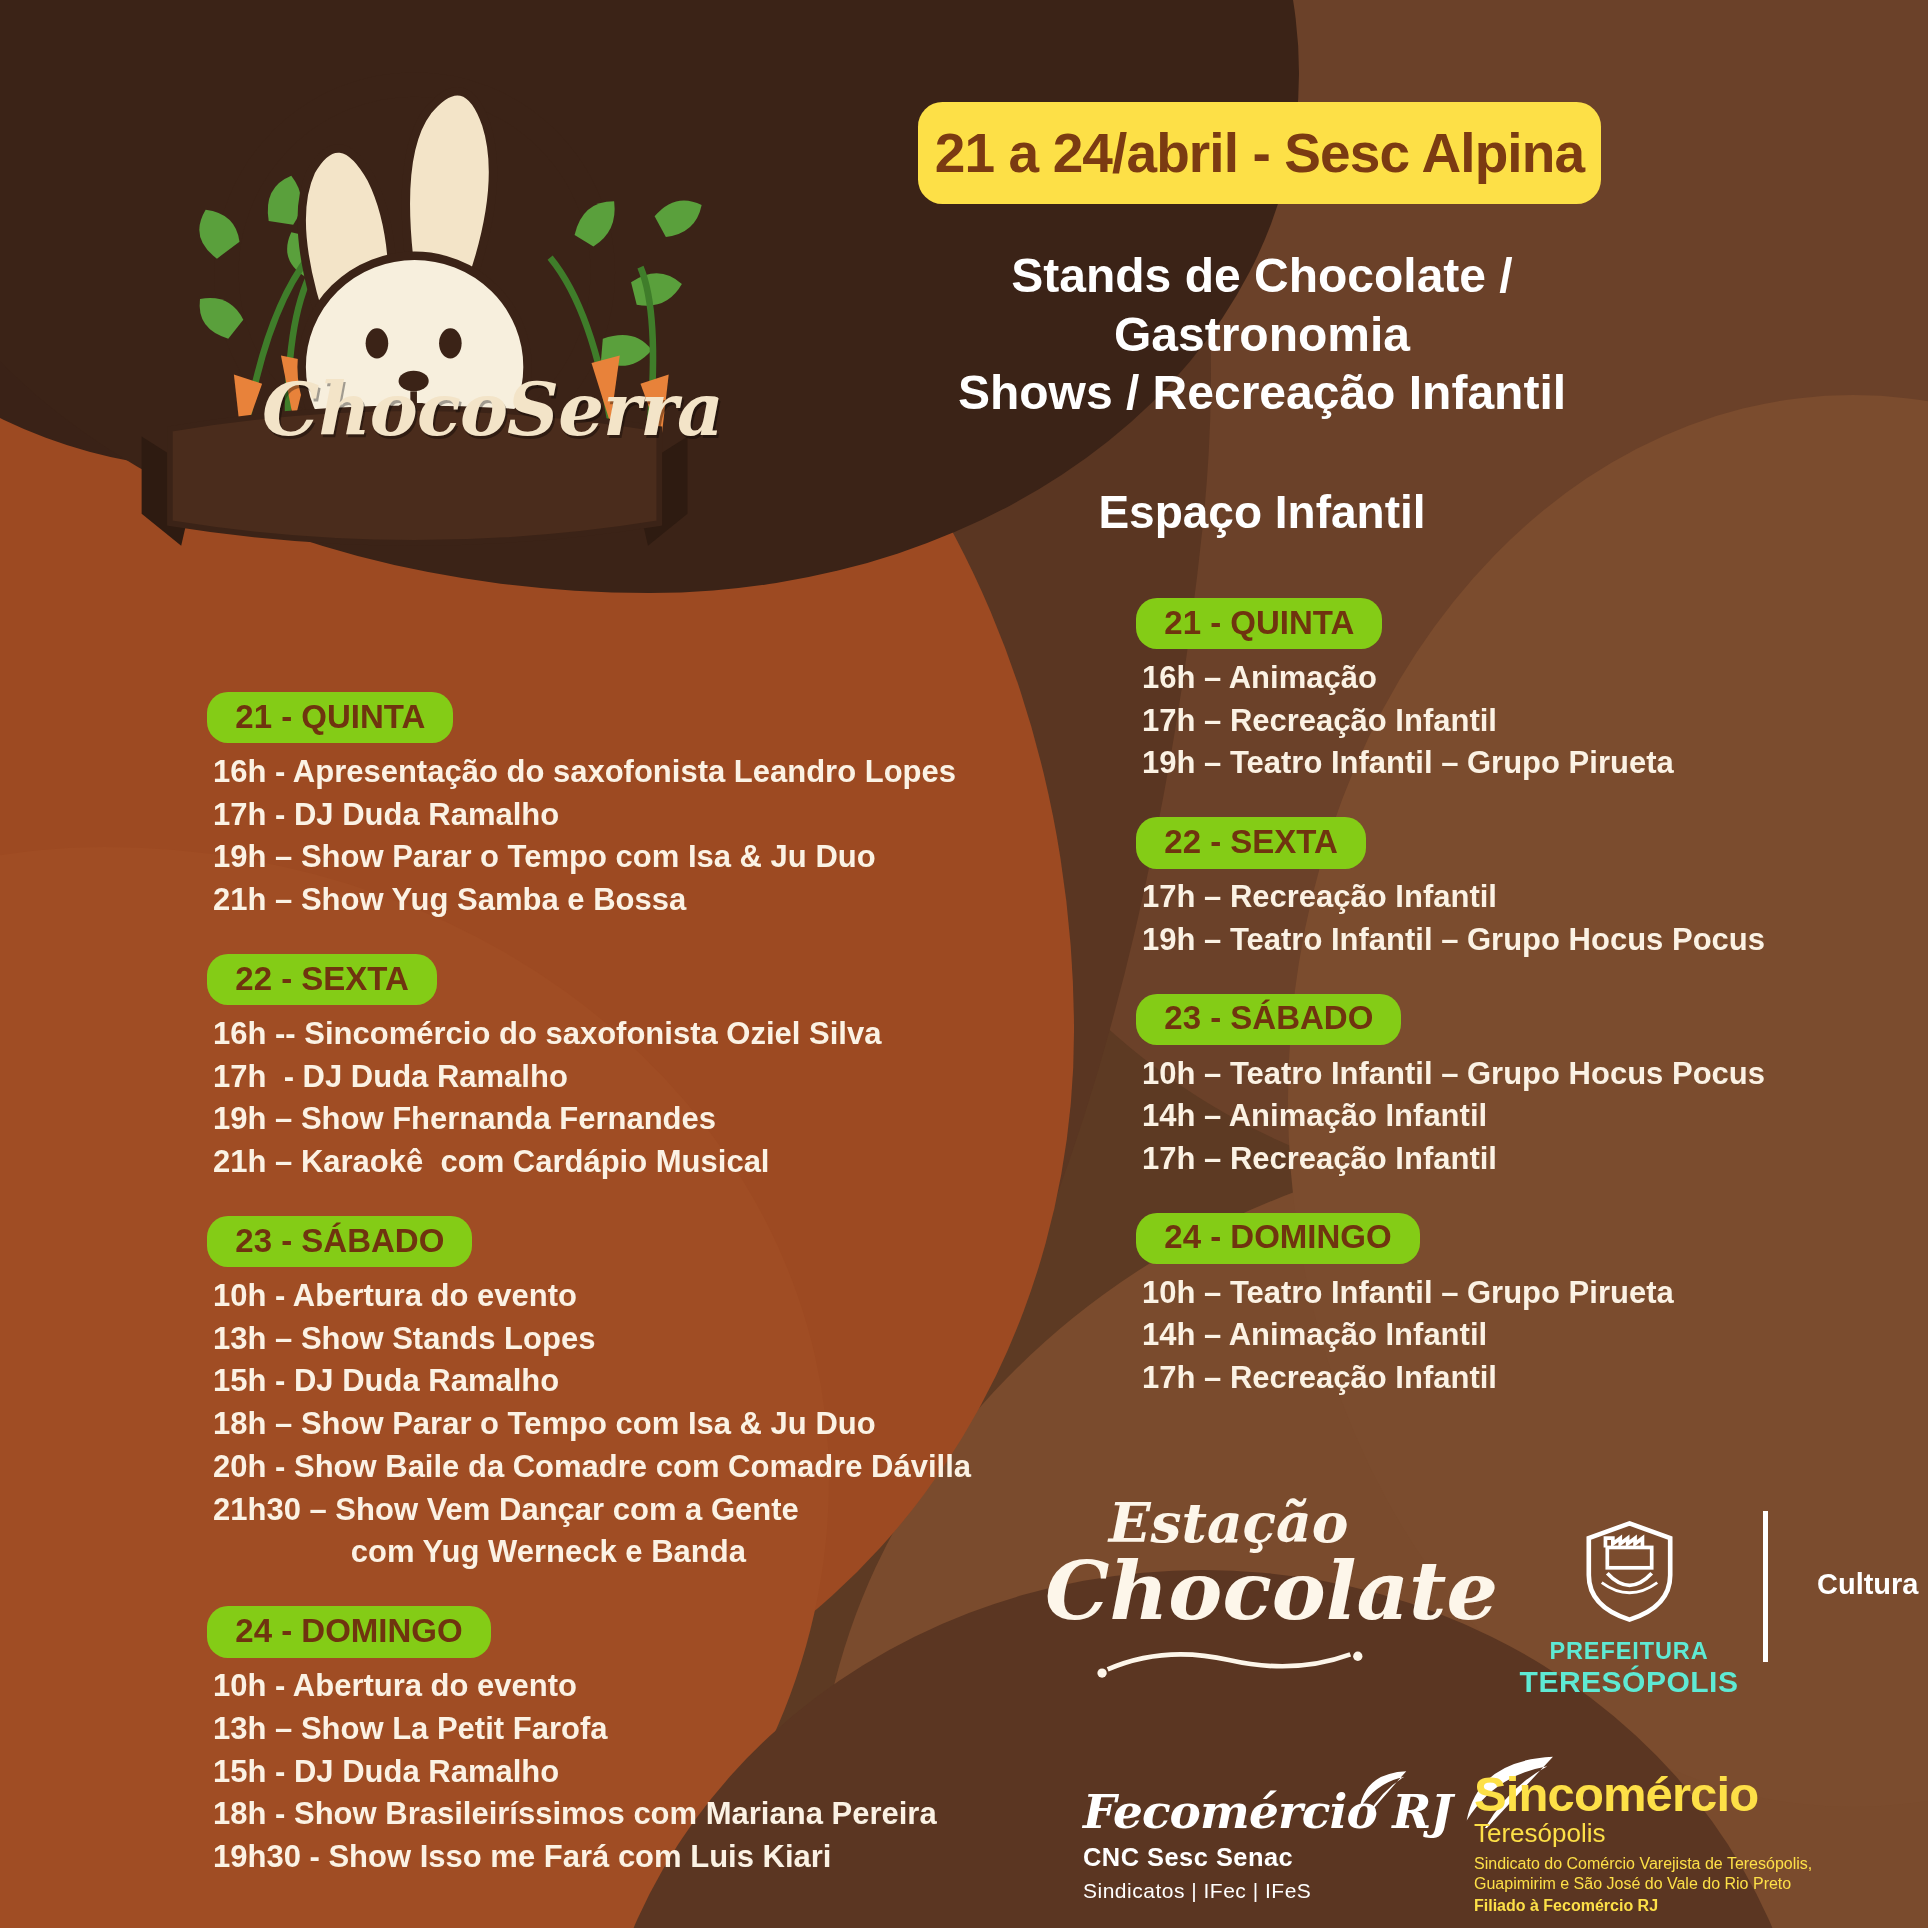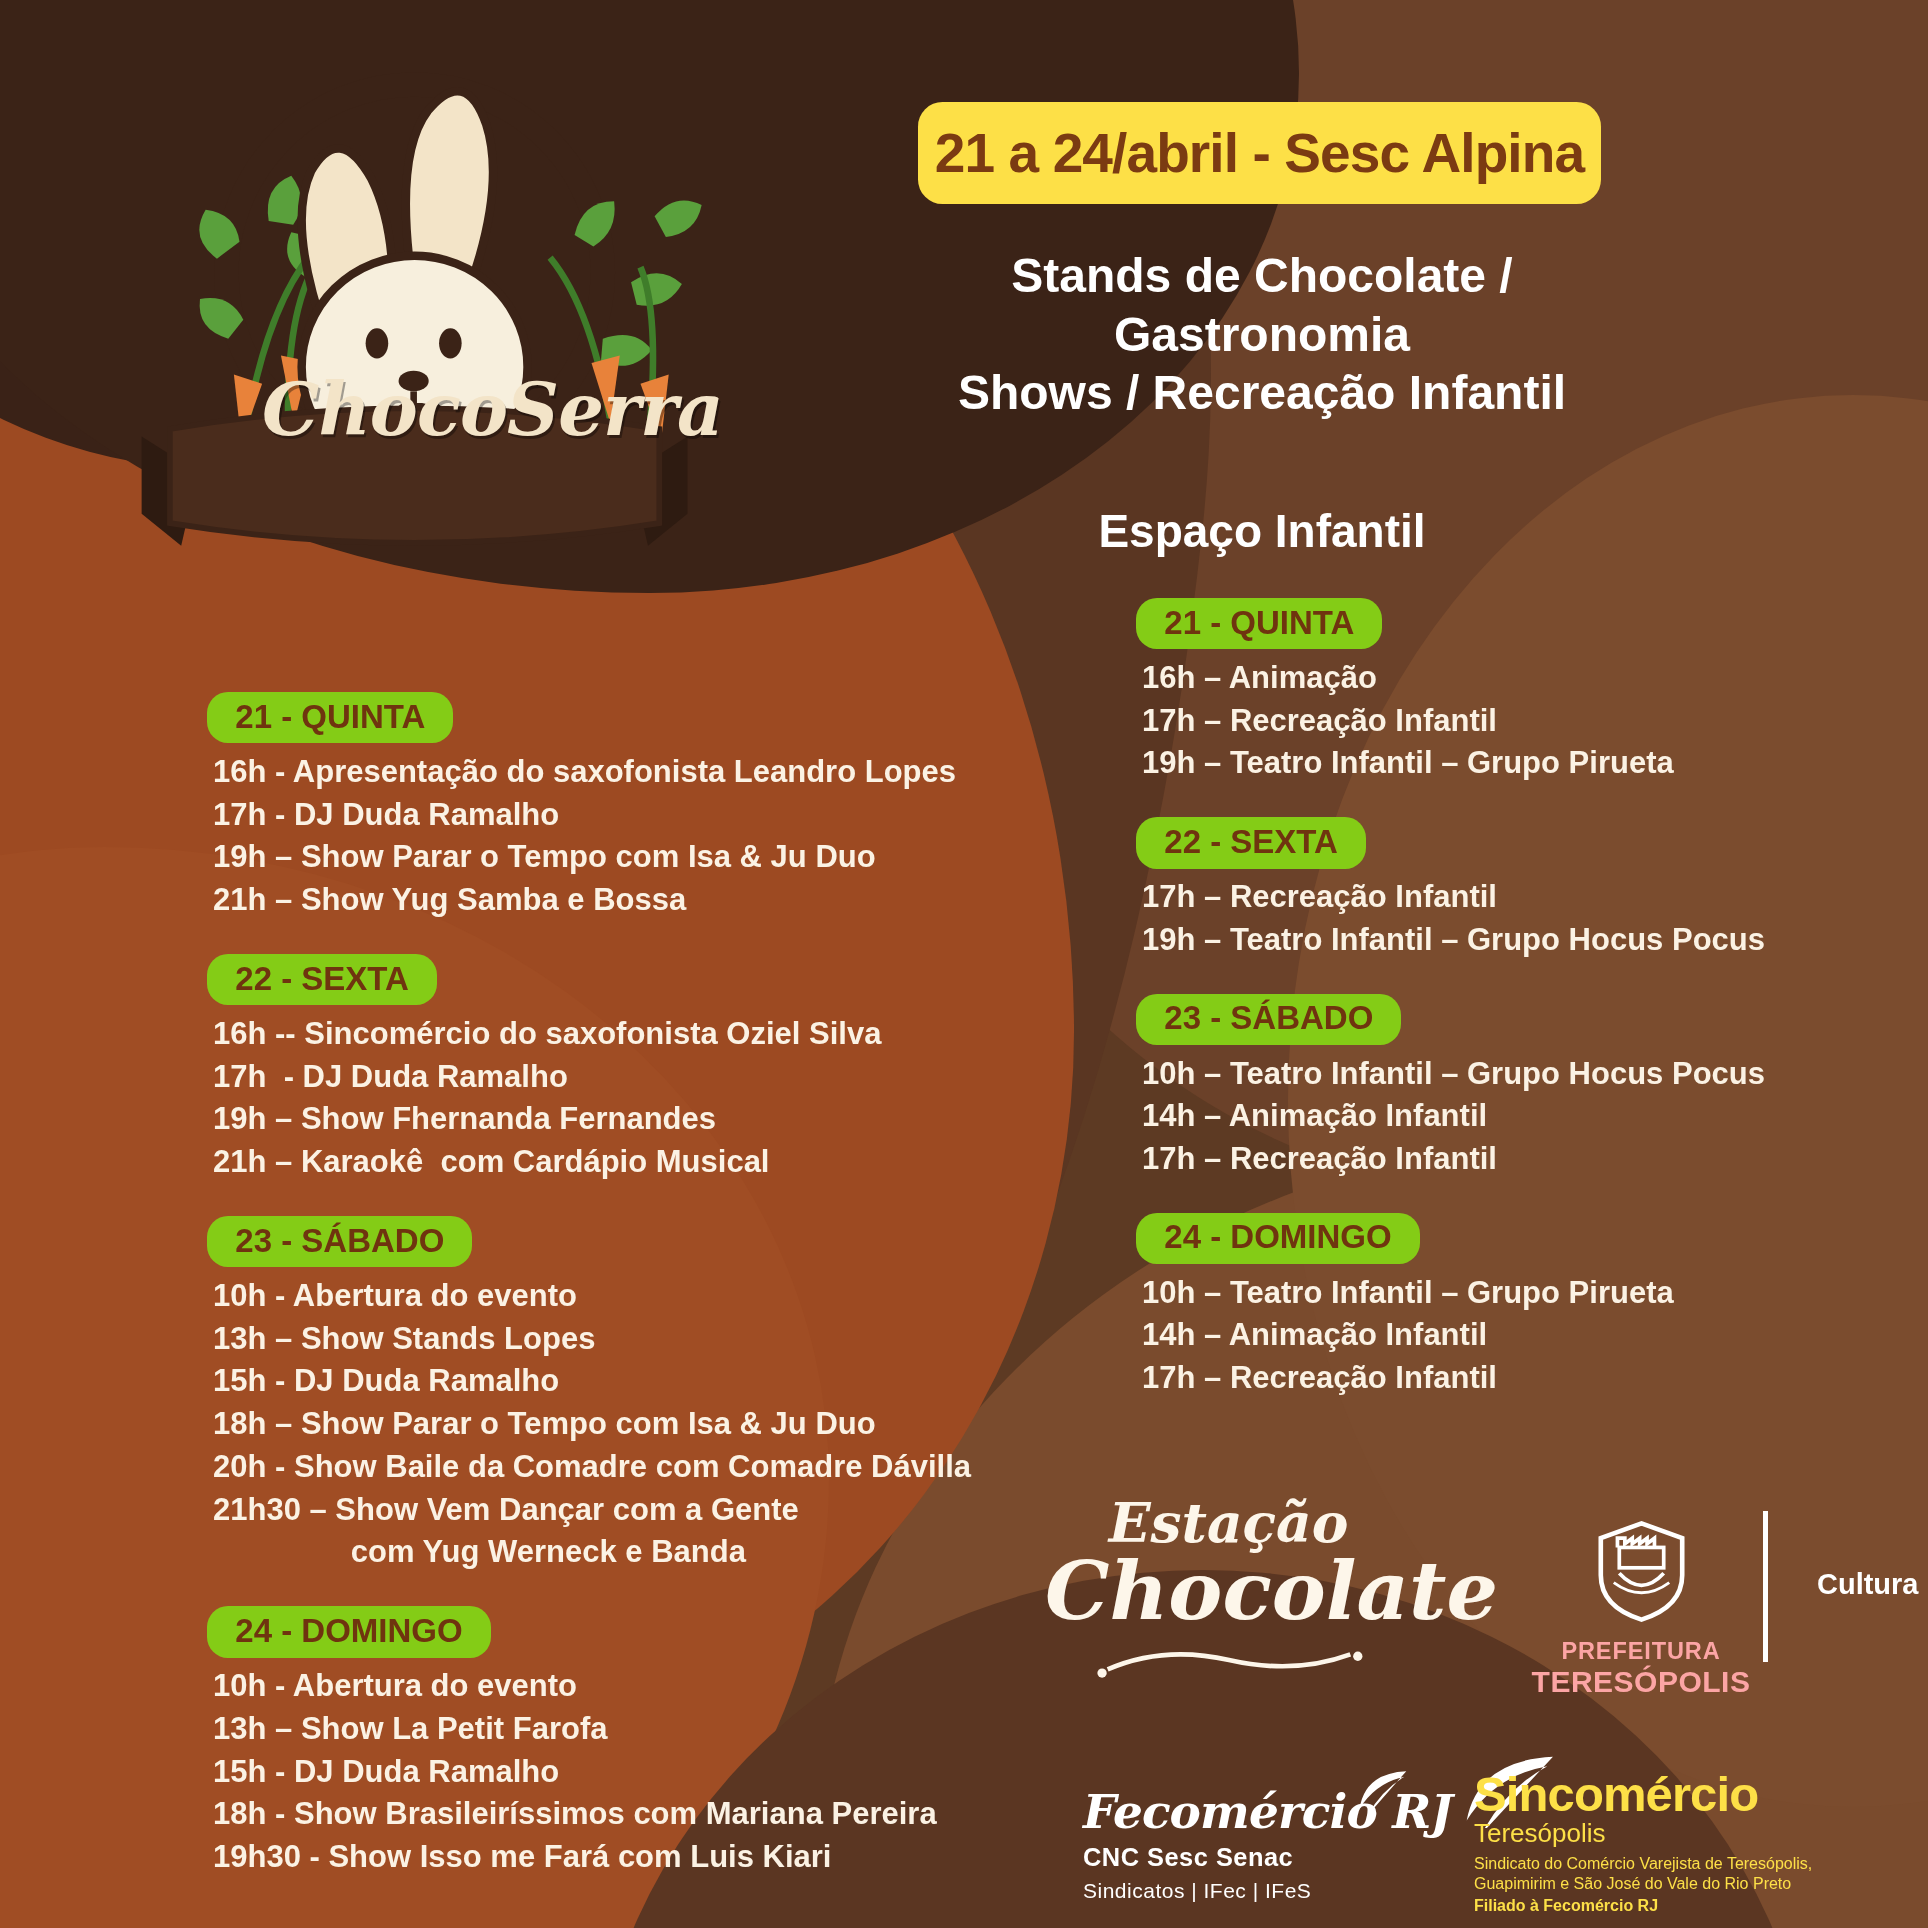--- a/index.html
+++ b/index.html
@@ -144,21 +144,20 @@
   }
   .espaco-title {
     position: absolute;
     left: 904px;
     top: 485px;
     width: 716px;
     text-align: center;
     color: #ffffff;
     font-size: 46px;
     font-weight: bold;
-    margin-top: 19px;
   }
 
   
   .day-pill {
     display: inline-block;
     background: #84cc16;
     color: #6f340f;
     font-size: 33px;
     font-weight: bold;
     border-radius: 21px;
@@ -206,22 +205,21 @@
   .estacao .l1 { font-size: 55px; }
   .estacao .l2 { font-size: 81px; margin-top: 3.8px; }
   .estacao .swirl { margin-top: 1.9px; }
 
   .prefeitura {
     position: absolute;
     left: 1516px;
     top: 1516px;
     width: 226px;
     text-align: center;
-    color: #fca5a5;
-    margin-left: 12px;
+    color: #5eead4;
   }
   .prefeitura .brasao {
     width: 111px; height: 111px;
     margin: 0 auto 7.5px auto;
   }
   .prefeitura .p1 { font-size: 23.5px; font-weight: bold; letter-spacing: 0.9px; }
   .prefeitura .p2 { font-size: 30px; font-weight: bold; letter-spacing: 0.5px; }
 
   .divider-v {
     position: absolute;

